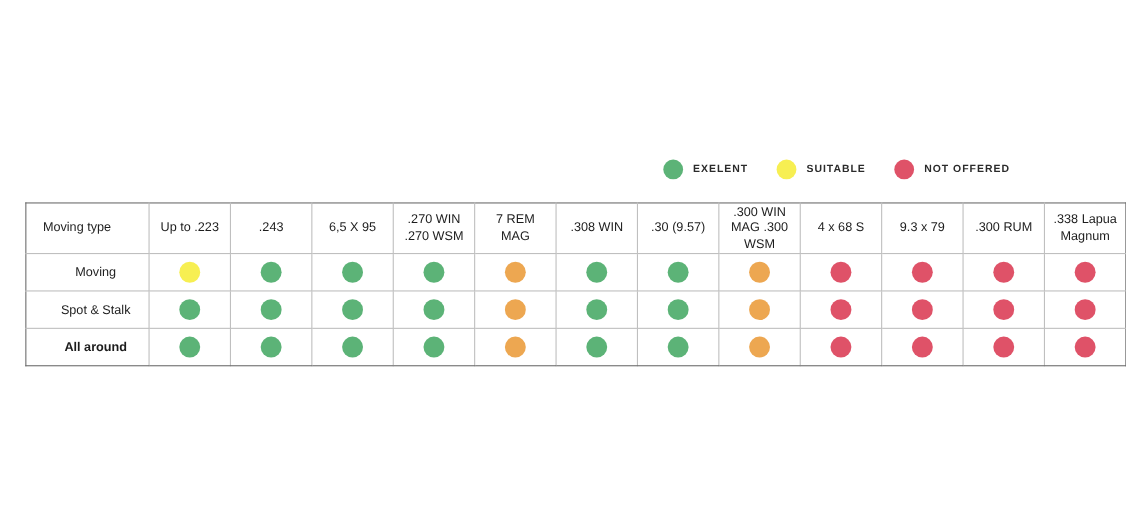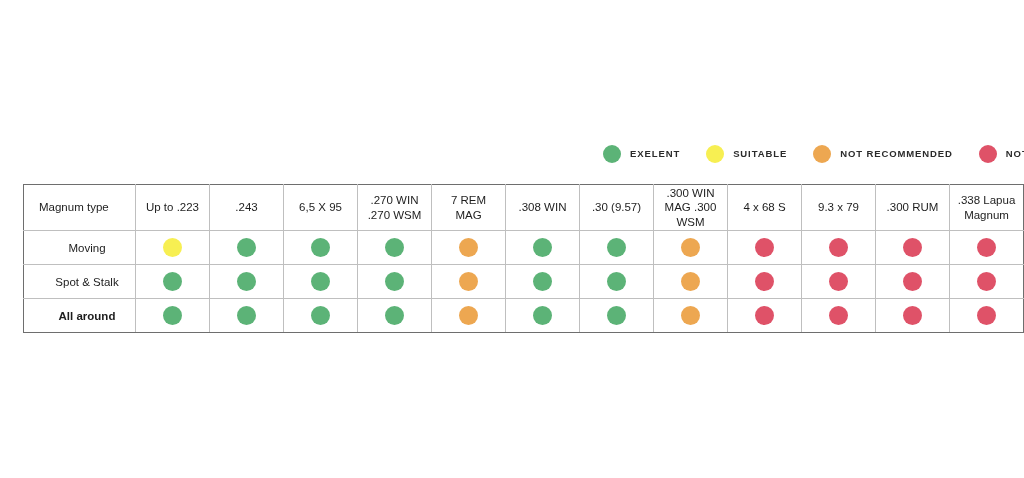--- a/index.html
+++ b/index.html
@@ -115,34 +115,30 @@
 <div class="legend">
     <div class="legend-item">
       <span class="legend-dot" style="background: rgb(92, 179, 119);"></span>
       <span class="legend-label">EXELENT</span>
     </div>
     <div class="legend-item">
       <span class="legend-dot" style="background: rgb(247, 239, 82);"></span>
       <span class="legend-label">SUITABLE</span>
     </div>
     <div class="legend-item">
-      <span class="legend-dot" style="background: rgb(237, 167, 81);"></span>
-      <span class="legend-label">NOT RECOMMENDED</span>
-    </div>
-    <div class="legend-item">
       <span class="legend-dot" style="background: rgb(223, 82, 104);"></span>
       <span class="legend-label">NOT OFFERED</span>
     </div>
   </div>
 
 <div class="table-wrap">
   <table class="matrix">
     <thead>
       <tr class="head-row">
-          <th class="corner colw-label">Magnum type</th>
+          <th class="corner colw-label">Moving type</th>
           <th class="colw-std">Up to .223</th>
           <th class="colw-std">.243</th>
           <th class="colw-std">6,5 X 95</th>
           <th class="colw-std">.270 WIN<br>.270 WSM</th>
           <th class="colw-std">7 REM<br>MAG</th>
           <th class="colw-std">.308 WIN</th>
           <th class="colw-std">.30 (9.57)</th>
           <th class="colw-std">.300 WIN<br>MAG .300<br>WSM</th>
           <th class="colw-std">4 x 68 S</th>
           <th class="colw-std">9.3 x 79</th>

